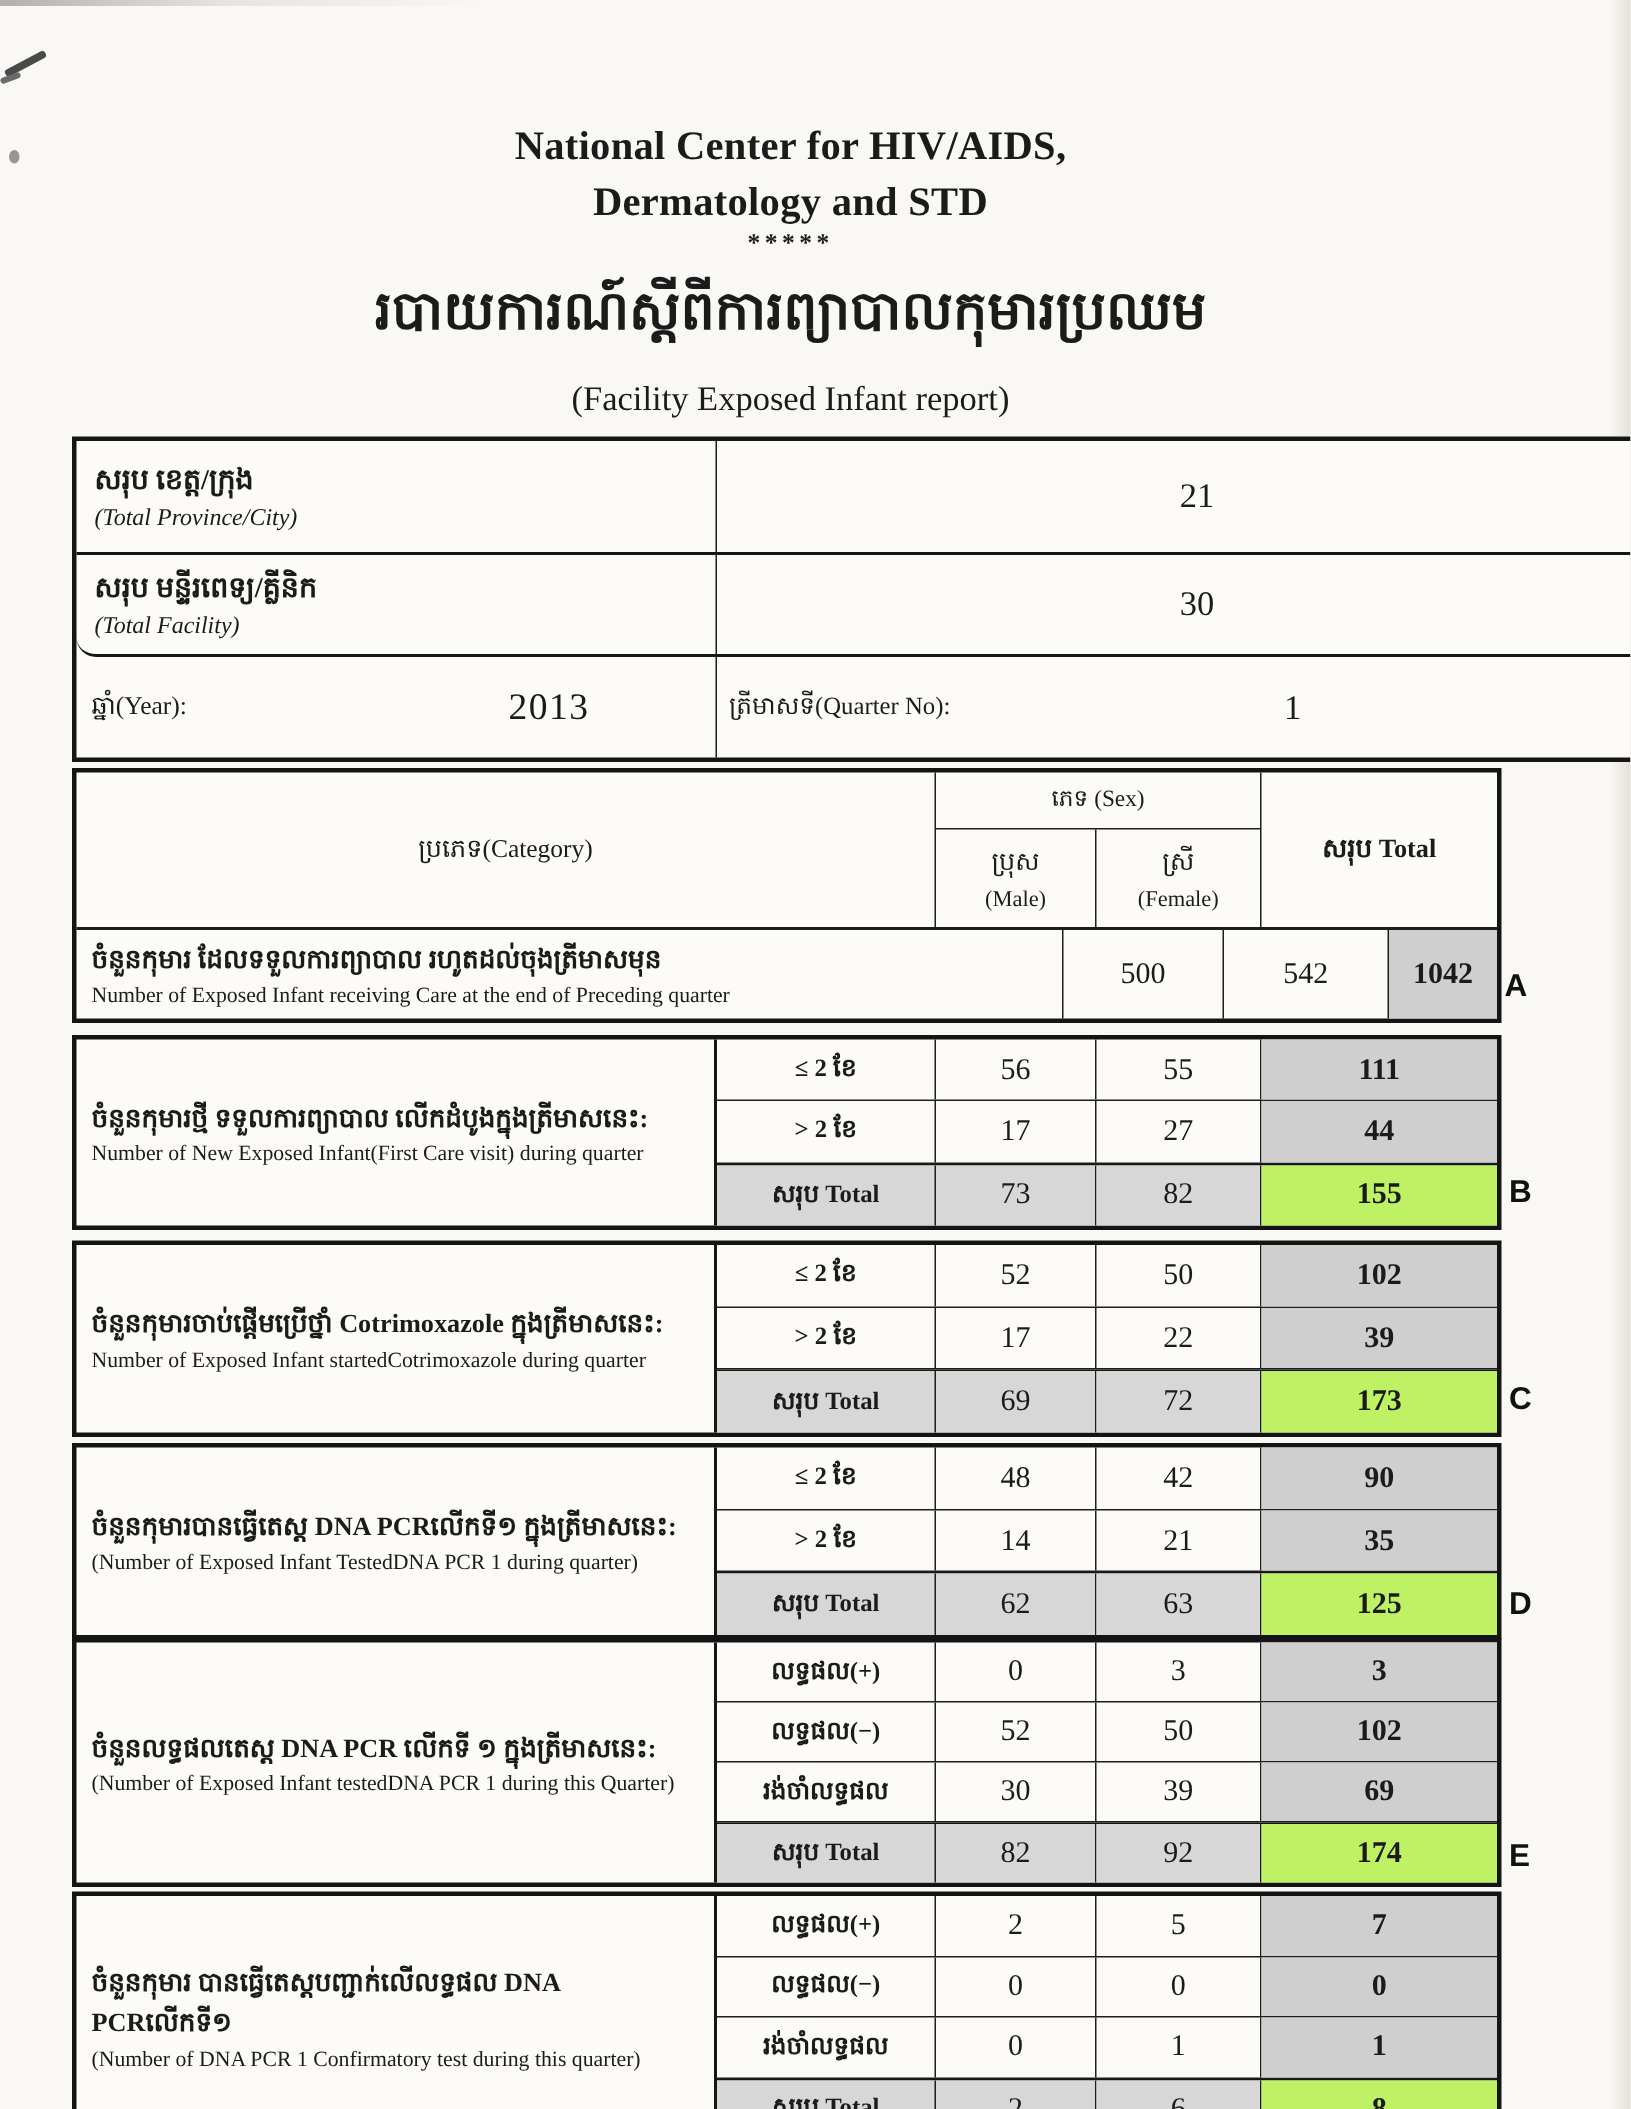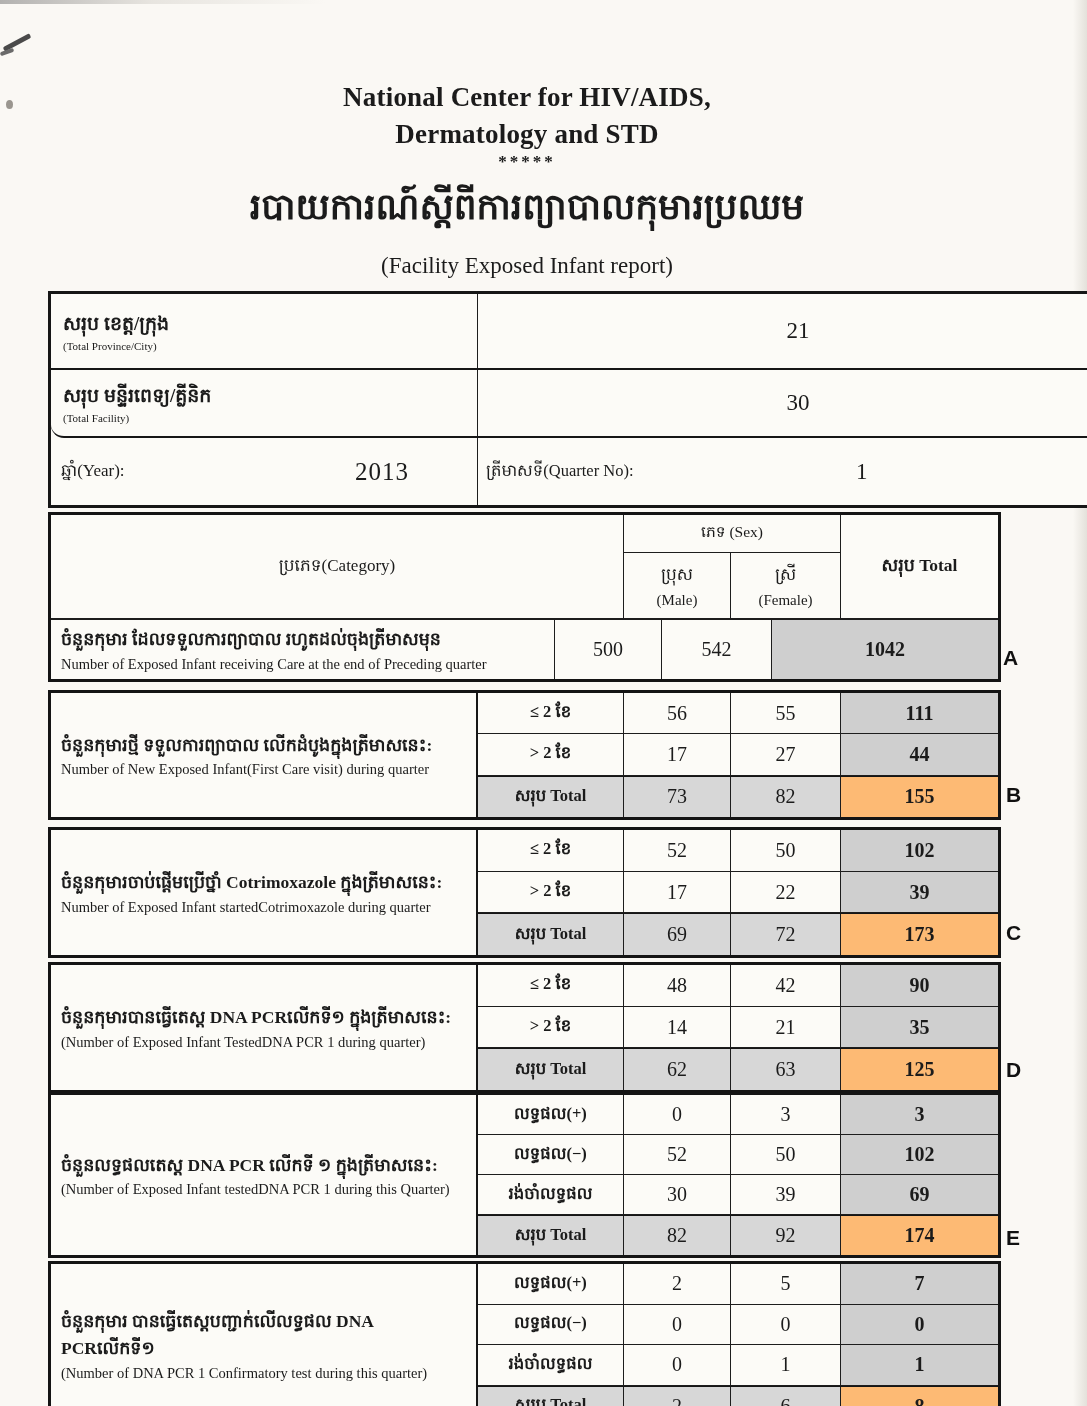--- a/index.html
+++ b/index.html
@@ -17,27 +17,27 @@
   .kh-title { font-size:36px; font-weight:bold; margin-top:12px; }
   .subtitle { font-size:23px; margin-top:16px; }
   
   .sumtable { position:absolute; left:48px; top:291px; width:1073px;
     border:3px solid #161616; background:#fcfbf7; box-sizing:border-box; }
   .sumrow { display:flex; border-bottom:2px solid #161616; }
   .sumrow:last-child { border-bottom:none; }
   .sum-label { width:427px; border-right:1.5px solid #1d1d1d; box-sizing:border-box;
     padding:8px 4px 6px 12px; display:flex; flex-direction:column; justify-content:center; }
   .sum-kh { font-size:19px; font-weight:bold; line-height:1.5; }
-  .sum-en { font-size:11px; line-height:1.4; }
+  .sum-en { font-size:16px; line-height:1.4;font-style:italic; }
   .sum-value { flex:1; display:flex; align-items:center; justify-content:center; font-size:23px; }
   .row-h1 { height:74px; } .row-h2 { height:66px;border-radius:13px; } .row-h3 { height:67px; }
   .yearcell { width:427px; border-right:1.5px solid #1d1d1d; box-sizing:border-box;
     position:relative; display:flex; align-items:center; padding-left:10px; }
   .year-label { font-size:17px; }
-  .year-value { position:absolute; left:288px; font-size:25px; letter-spacing:1px;margin-left:16px; }
+  .year-value { position:absolute; left:288px; font-size:25px; letter-spacing:1px; }
   .qcell { flex:1; position:relative; display:flex; align-items:center; padding-left:8px; }
   .q-label { font-size:16.5px; }
   .q-value { position:absolute; left:378px; font-size:23px; }
   
   .hdrtable { position:absolute; left:48px; top:512px; width:953px; height:170px;
     border:3px solid #141414; background:#fcfbf7; box-sizing:border-box;
     display:flex; flex-direction:column; }
   .h-top { height:103px; display:flex; }
   .h-cat { width:573px; border-right:1.5px solid #1d1d1d; box-sizing:border-box;
     display:flex; align-items:center; justify-content:center; font-size:17px; }
@@ -46,21 +46,21 @@
   .h-sex { height:37px; border-bottom:1.5px solid #1d1d1d; display:flex;
     align-items:center; justify-content:center; font-size:15.5px; }
   .h-mf { flex:1; display:flex; }
   .h-m { width:107px; border-right:1.5px solid #1d1d1d; box-sizing:border-box; }
   .h-m,.h-f { display:flex; flex-direction:column; align-items:center; justify-content:center; }
   .h-f { flex:1; }
   .mf-kh { font-size:17px; } .mf-en { font-size:15px; margin-top:4px; }
   .h-tot { flex:1; display:flex; align-items:center; justify-content:center;
     font-size:17.5px; font-weight:bold; }
   .a-row { flex:1; border-top:2px solid #1d1d1d; display:flex; }
-  .a-cat { width:504px; border-right:1.5px solid #1d1d1d; box-sizing:border-box;
+  .a-cat { width:658px; border-right:1.5px solid #1d1d1d; box-sizing:border-box;
     padding:6px 6px 4px 10px; display:flex; flex-direction:column; justify-content:center; }
   .cat-kh { font-size:17.5px; font-weight:bold; line-height:1.55; }
   .cat-en { font-size:14.5px; line-height:1.45; }
   .a-m { width:107px; } .a-f { width:110px; }
   .a-m,.a-f { border-right:1.5px solid #1d1d1d; box-sizing:border-box;
     display:flex; align-items:center; justify-content:center; font-size:20px; }
   .a-tot { flex:1; background:#cfcfcf; display:flex; align-items:center;
     justify-content:center; font-size:20px; font-weight:bold; }
   
   .sec { position:absolute; left:48px; width:953px; border:3px solid #141414;
@@ -71,21 +71,21 @@
   .srow { display:flex; flex:1; border-bottom:1.5px solid #1d1d1d; }
   .srow:last-child { border-bottom:none; }
   .c { box-sizing:border-box; border-right:1.5px solid #1d1d1d;
     display:flex; align-items:center; justify-content:center; }
   .lab { width:146px; font-size:16.5px; font-weight:bold; }
   .num { width:107px; font-size:20px; }
   .numf { width:110px; font-size:20px; }
   .tot { flex:1; border-right:none; background:#cfcfcf; font-size:20px; font-weight:bold; }
   .total-row { border-top:1.5px solid #151515; }
   .total-row .lab,.total-row .num,.total-row .numf { background:#d7d7d7; }
-  .total-row .tot { background:#fdba74; }
+  .total-row .tot { background:#bef264; }
   
   .badge { position:absolute; font-family:"Liberation Sans","DejaVu Sans",sans-serif;
     font-size:21px; font-weight:bold; color:#111; }
   
   .art { position:absolute; pointer-events:none; }
   .art-pen1 { left:2px; top:40px; width:30px; height:5px; background:#4a4a4a;
     transform:rotate(-28deg); border-radius:2px; }
   .art-pen2 { left:0px; top:50px; width:14px; height:4px; background:#6a6a6a;
     transform:rotate(-20deg); border-radius:2px; }
   .art-dot { left:6px; top:100px; width:7px; height:9px; background:#9a968f; border-radius:50%; }

